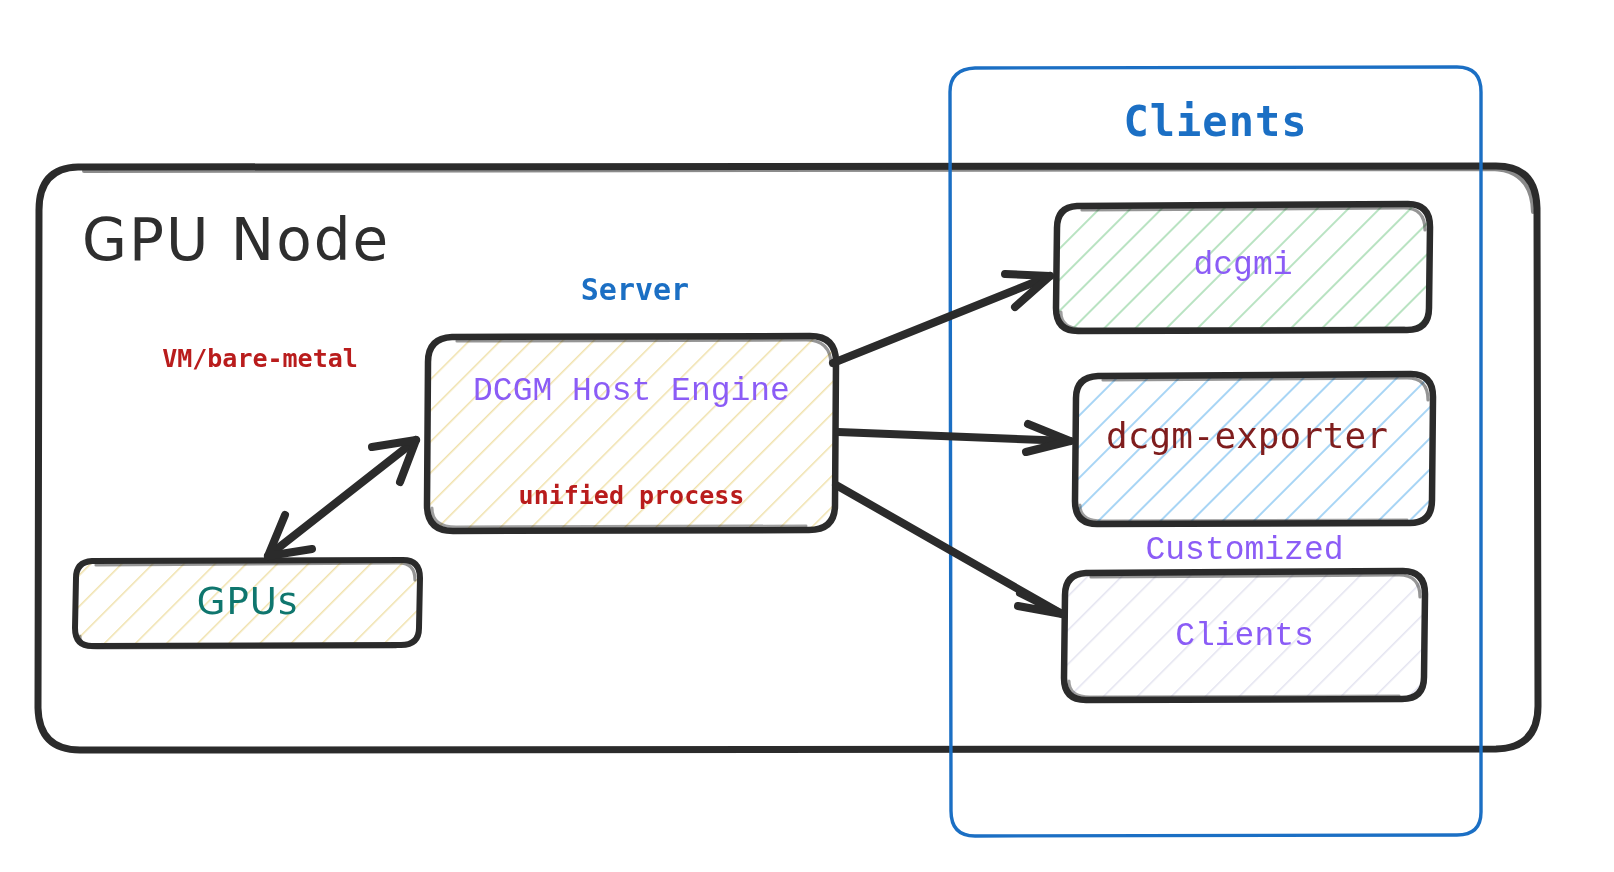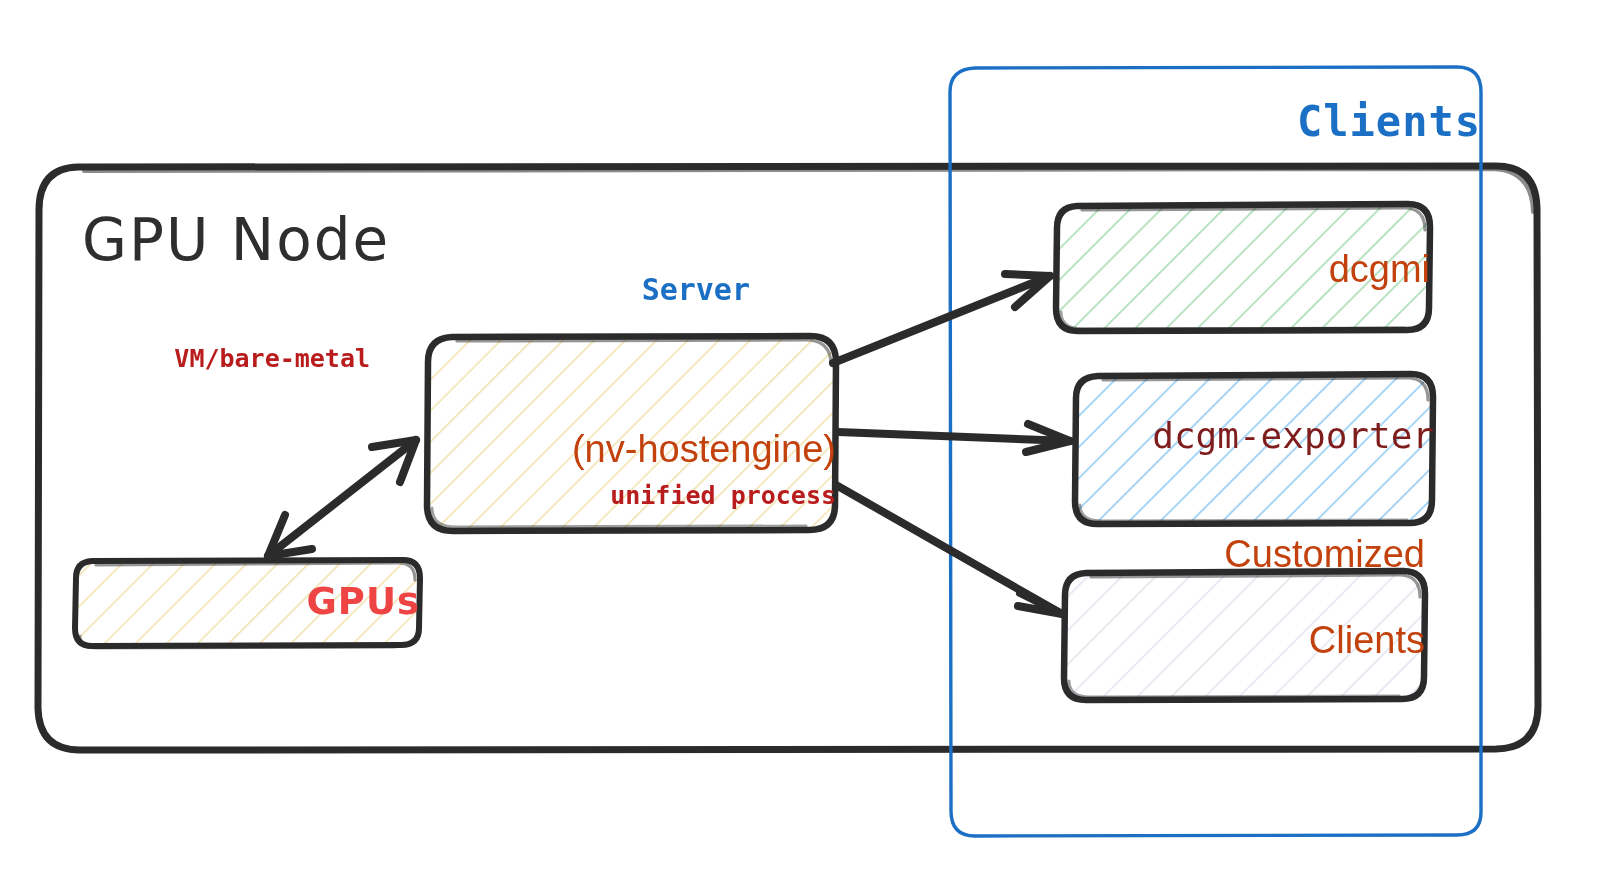--- a/index.html
+++ b/index.html
@@ -23,41 +23,41 @@
     left: 0;
     top: 0;
     width: 1614px;
     height: 872px;
   }
   .lbl {
     position: absolute;
     white-space: pre;
     color: #232323;
     line-height: 1.12;
-    text-align: right;
+    text-align: center;
     pointer-events: none;
   }
   .node-title {
     font-family: "DejaVu Sans", sans-serif;
     font-size: 58px;
     font-weight: 500;
     letter-spacing: 2px;
     color: #2e2e2e;
   }
   .gpus-text {
     font-family: "DejaVu Sans", sans-serif;
     font-size: 37px;
-    font-weight: 700;
+    font-weight: 400;
     letter-spacing: 1px;
-    color: #ef4444;
+    color: #0f766e;
   }
   .box-text {
-    font-family: Liberation Sans, sans-serif;
-    font-size: 38px;
-    color: #c2410c;
+    font-family: Liberation Mono, monospace;
+    font-size: 33px;
+    color: #8b5cf6;
   }
   .box-text-sm {
     font-family: "DejaVu Sans Mono", monospace;
     font-size: 36px;
     color: #7f1d1d;
   }
   .red-note {
     font-family: "DejaVu Sans Mono", monospace;
     font-size: 25px;
     font-weight: 700;
@@ -183,22 +183,22 @@
   <div class="lbl node-title" style="left:82px; top:208px; width:340px; text-align:left;">GPU Node</div>
 
   <div class="lbl red-note" style="left:150px; top:345px; width:220px;">VM/bare-metal</div>
 
   <div class="lbl blue-note" style="left:520px; top:273px; width:230px;">Server</div>
 
   <div class="lbl clients-title" style="left:950px; top:98px; width:531px;">Clients</div>
 
   <div class="lbl gpus-text" style="left:75px; top:581px; width:345px;">GPUs</div>
 
-
-  <div class="lbl box-text" style="left:427px; top:428px; width:409px;">(nv-hostengine)</div>
+  <div class="lbl box-text" style="left:427px; top:374px; width:409px;">DCGM Host Engine</div>
+
 
   <div class="lbl red-note" style="left:427px; top:482px; width:409px;">unified process</div>
 
 
   <div class="lbl box-text" style="left:1056px; top:248px; width:374px;">dcgmi</div>
 
   <div class="lbl box-text-sm" style="left:1060px; top:416px; width:374px;">dcgm-exporter</div>
 
   <div class="lbl box-text" style="left:1064px; top:533px; width:361px;">Customized</div>
 

